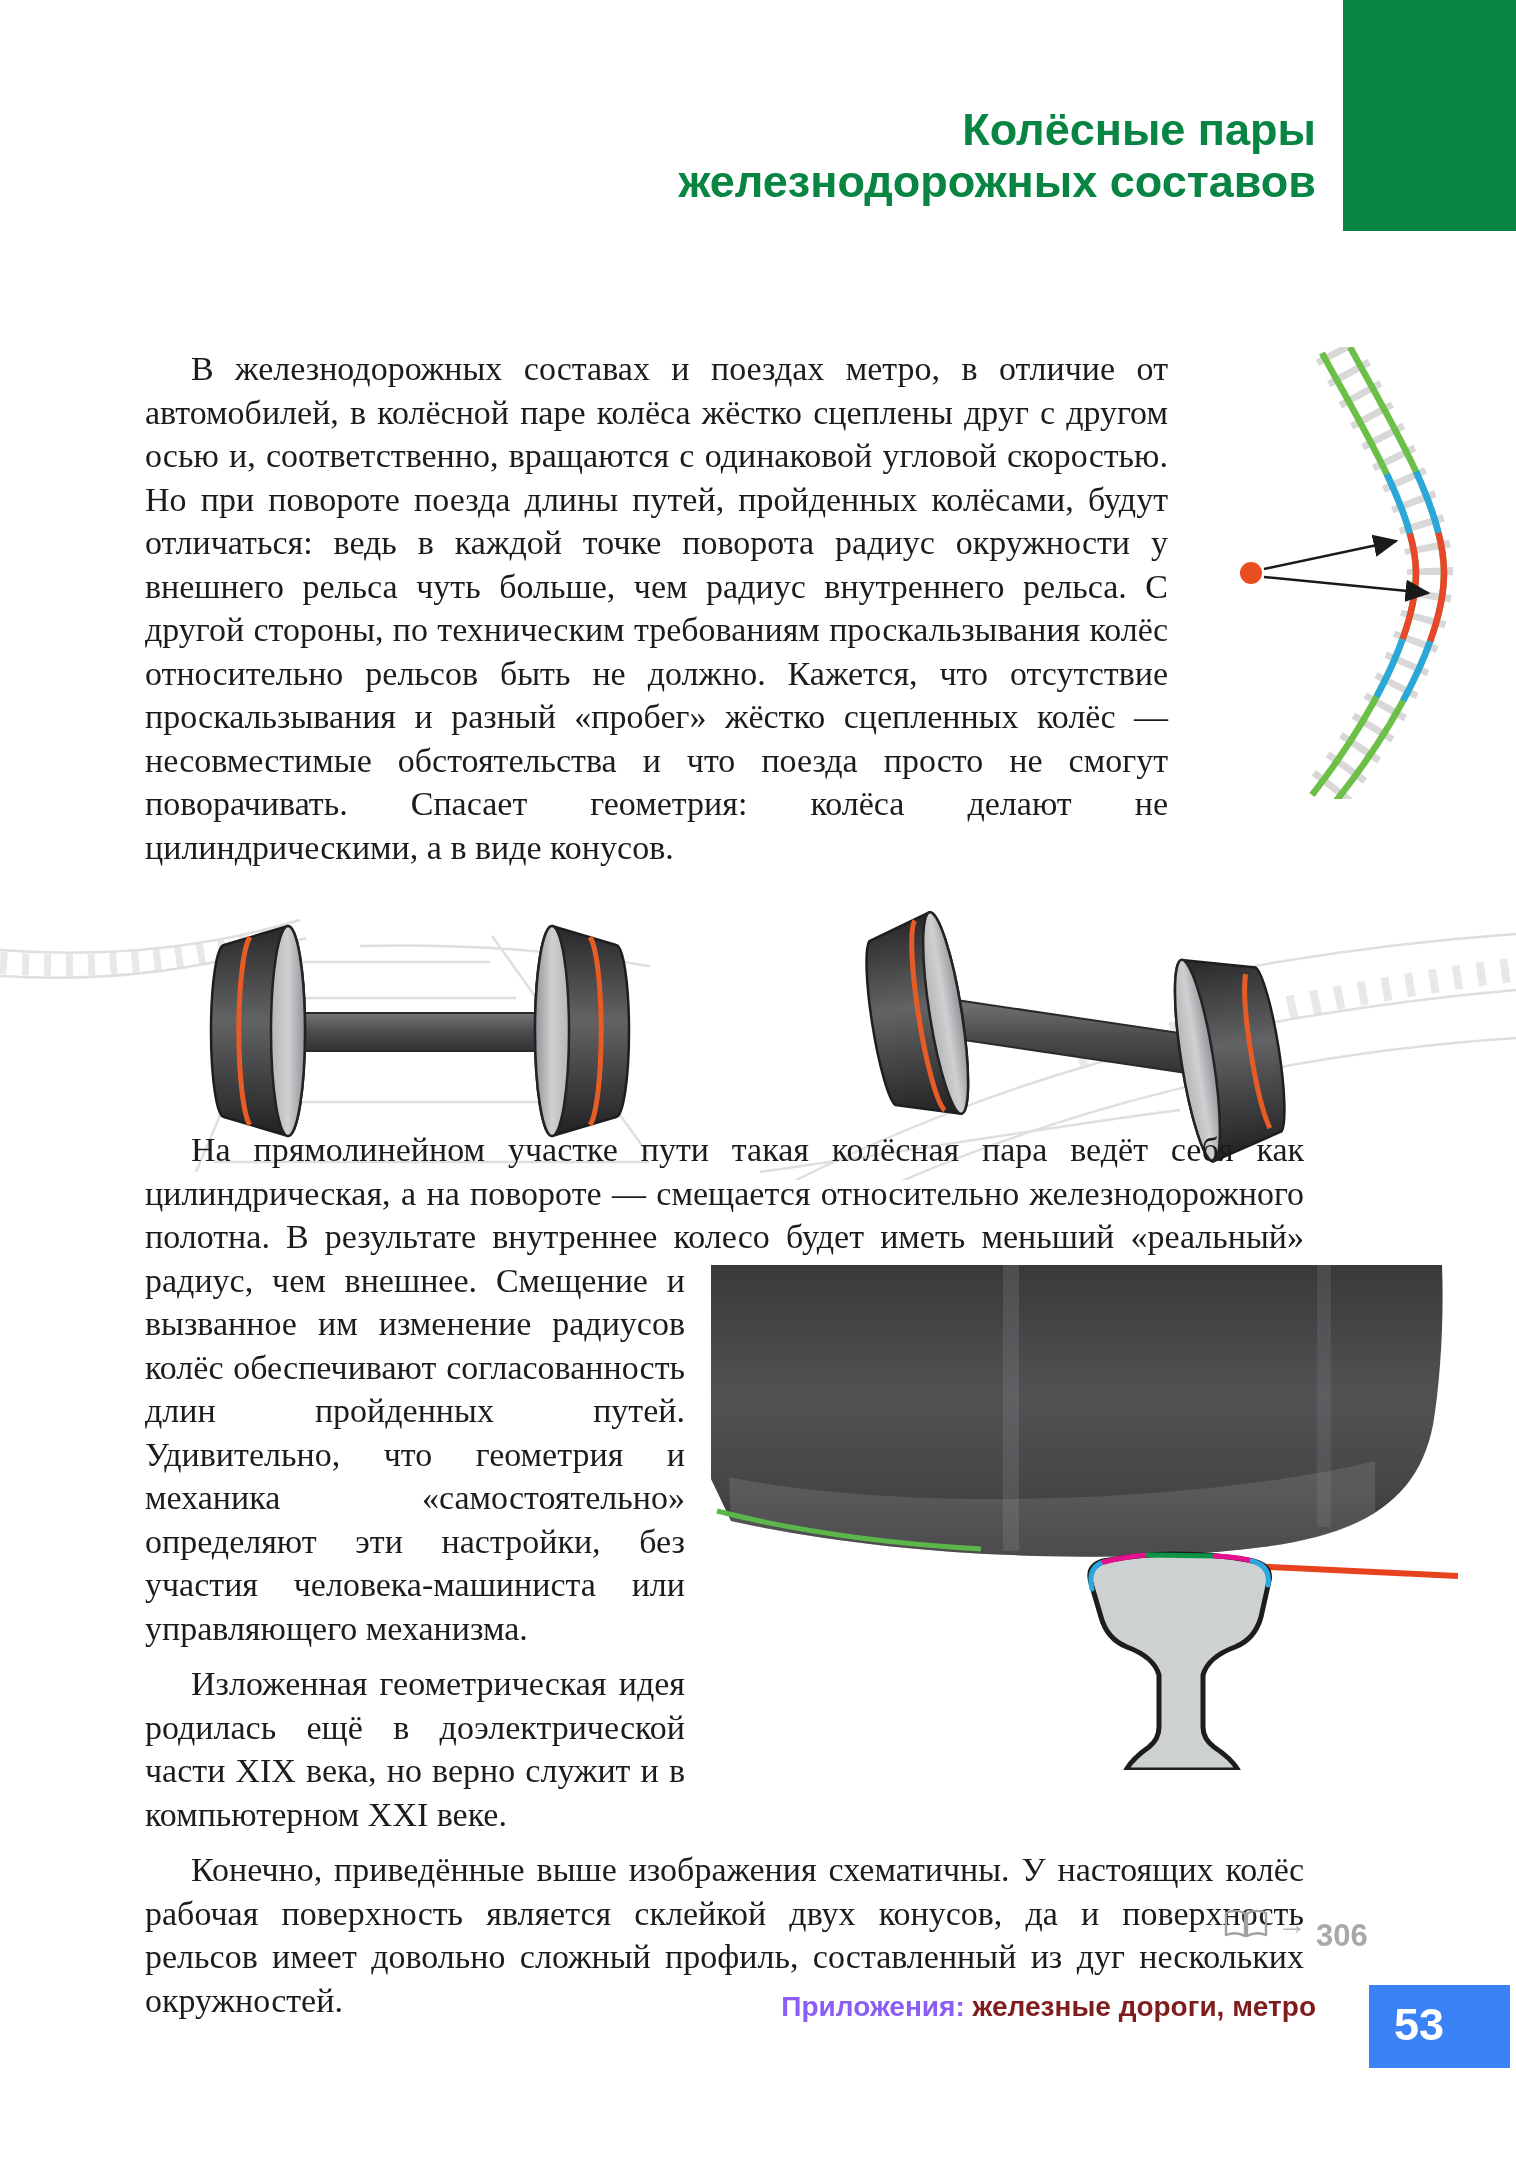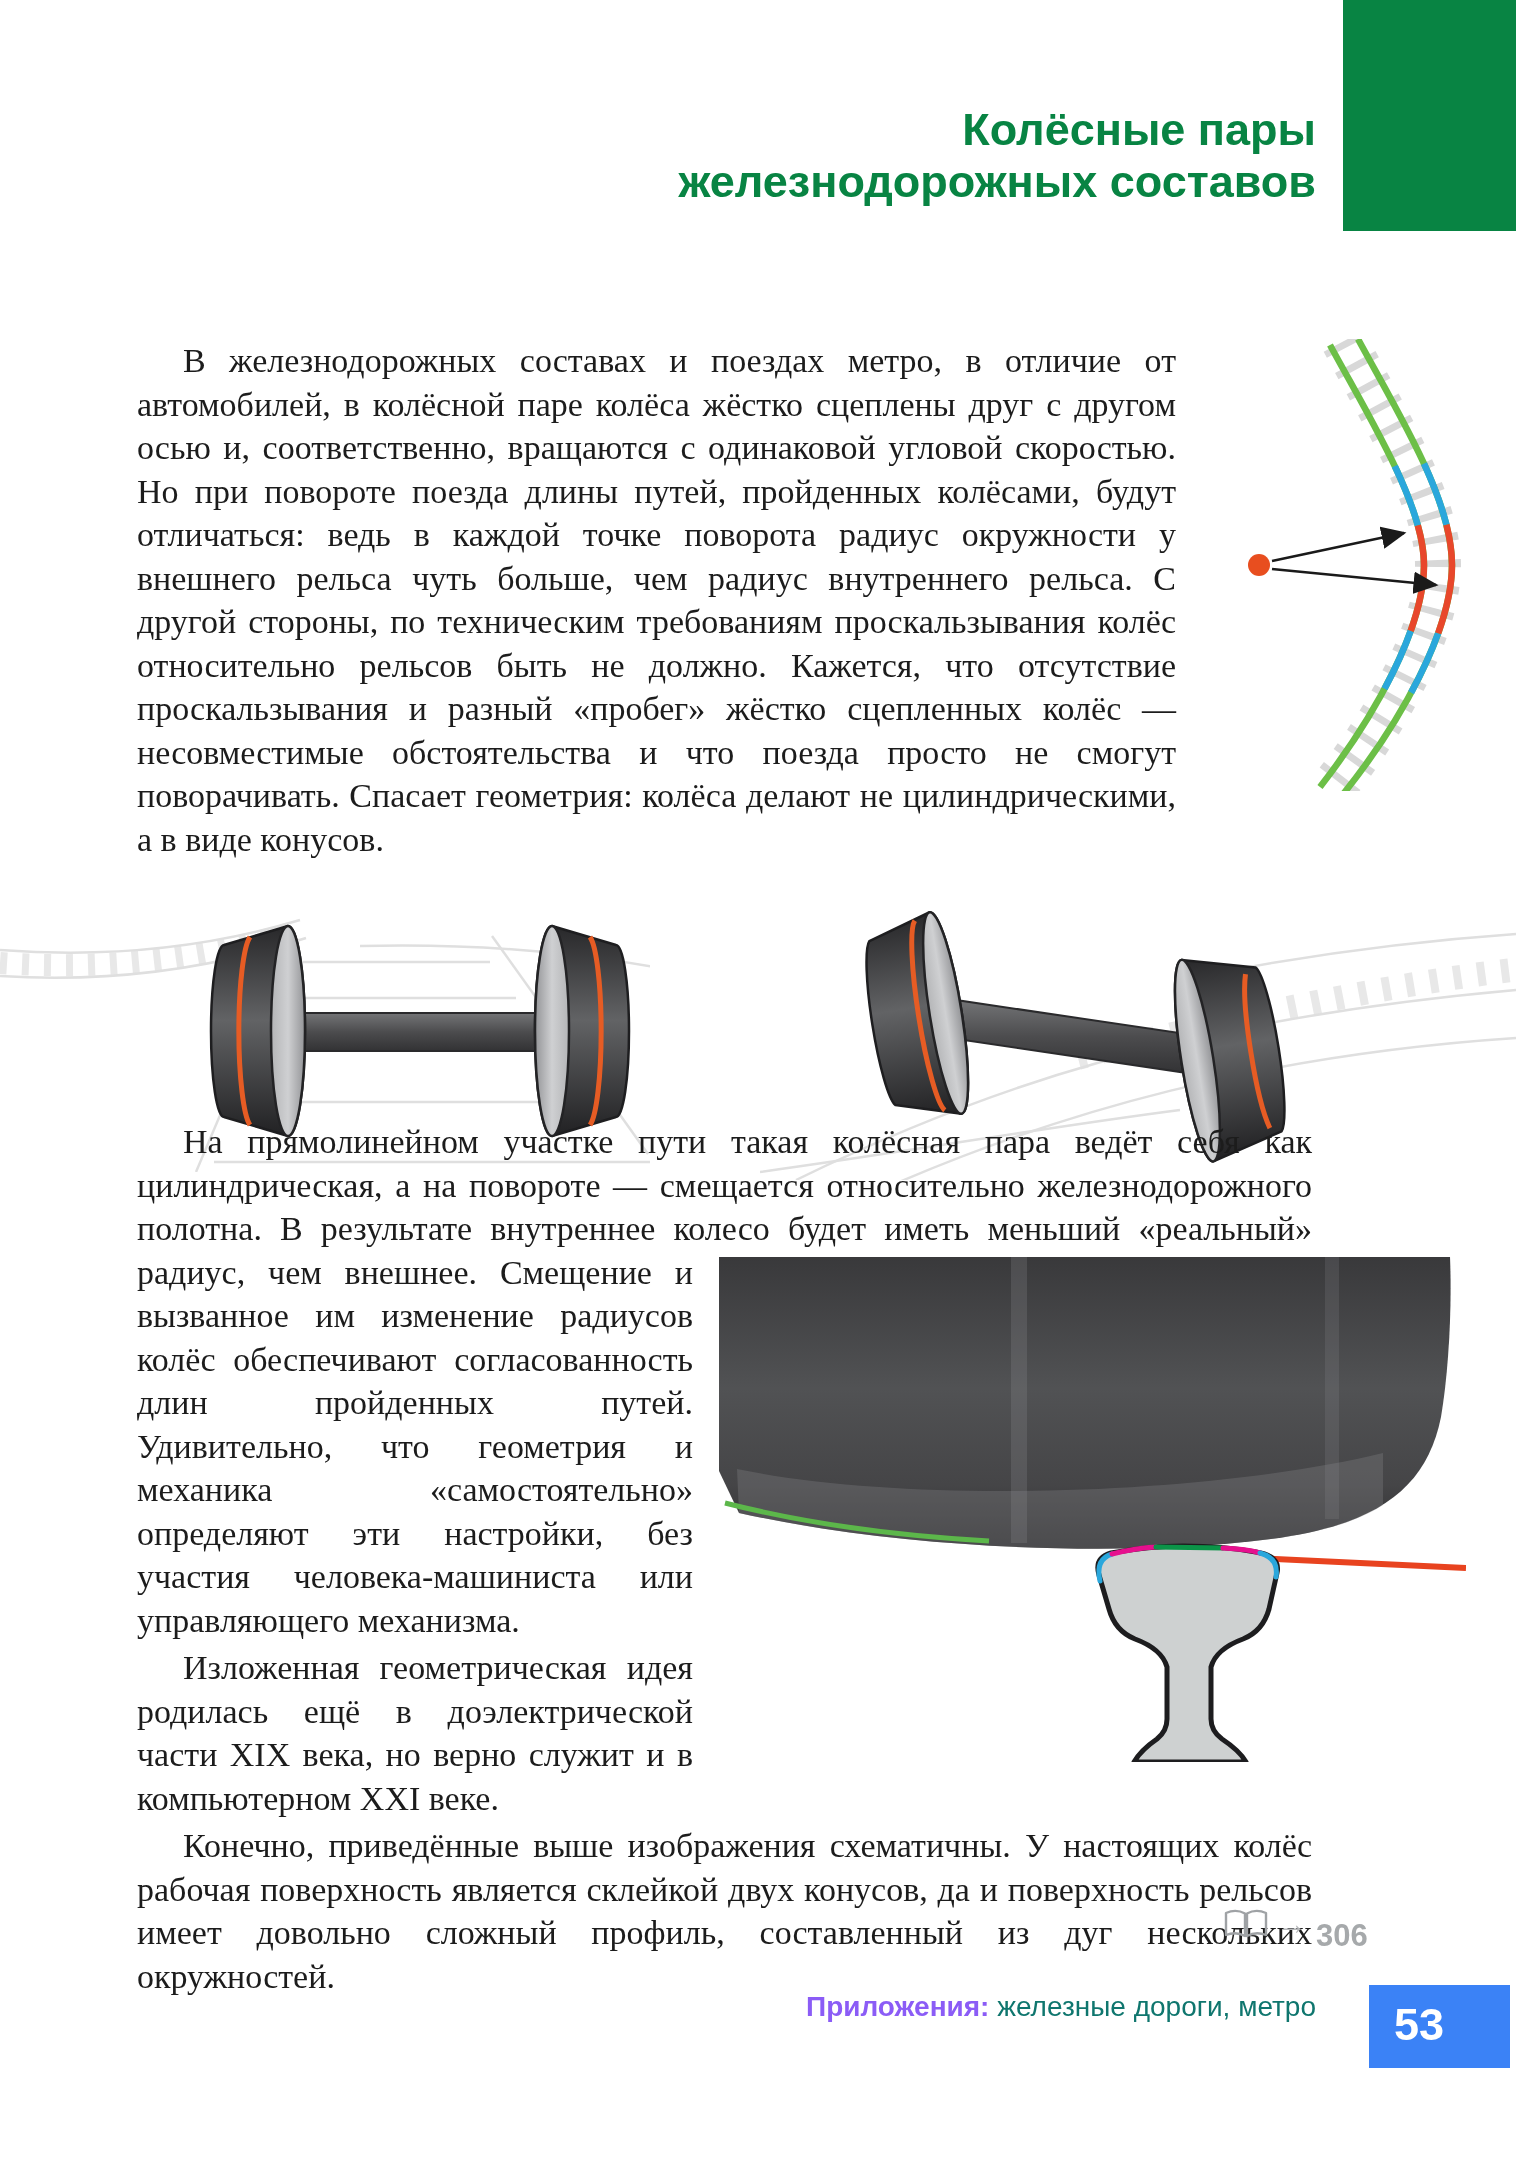--- a/index.html
+++ b/index.html
@@ -6,36 +6,36 @@
   .page{position:relative;width:1516px;height:2160px;background:#fff;overflow:hidden;
         font-family:"Liberation Serif","DejaVu Serif",serif;color:#1c1c1c;}
   
   .green-block{position:absolute;left:1343px;top:0;width:173px;height:231px;background:#088443;}
   .title{position:absolute;left:420px;right:200px;top:86px;text-align:right;
          font-family:"Liberation Sans","DejaVu Sans",sans-serif;
          font-weight:bold;font-size:45px;line-height:52px;color:#088443;margin-top:18px;}
   
   .content-1{position:absolute;left:133px;top:335px;width:1183px;}
   .content-2{position:absolute;left:133px;top:1116px;width:1183px;}
-  p.body-text{margin:4px;font-size:34px;line-height:43.5px;text-align:justify;text-indent:46px;}
+  p.body-text{margin:12px;font-size:34px;line-height:43.5px;text-align:justify;text-indent:46px;}
   .float-fig-track{float:right;width:270px;height:452px;margin:0 -150px 8px 16px;}
   .float-fig-wheelrail{float:right;width:755px;height:505px;margin:6px -154px 0 18px;}
   .float-fig-track svg,.float-fig-wheelrail svg{display:block;}
   
   .figs{position:absolute;left:0;top:850px;width:1516px;display:flex;justify-content:space-between;align-items:flex-start;}
   
   .book-ref{position:absolute;left:1224px;top:1894px;display:flex;align-items:center;gap:9px;
             font-family:"Liberation Sans","DejaVu Sans",sans-serif;}
   .book-ref .ref-num{font-weight:bold;font-size:31px;color:#a6a9ab;margin-top:24px;}
   .book-ref .ref-arrow{font-size:30px;color:#b5b7b9;line-height:30px;}
   
   .footer{position:absolute;right:200px;top:1990px;text-align:right;
           font-family:"Liberation Sans","DejaVu Sans",sans-serif;font-size:28px;line-height:34px;}
   .footer .f-label{font-weight:bold;color:#8b5cf6;}
-  .footer .f-value{color:#0f766e;}
+  .footer .f-value{color:#7f1d1d;font-weight:bold;}
   .page-box{position:absolute;left:1369px;top:1985px;width:141px;height:83px;background:#3b82f6;}
   .page-box .num{display:block;padding:14px 0 0 25px;font-family:"Liberation Sans","DejaVu Sans",sans-serif;
                  font-weight:bold;font-size:45px;color:#ffffff;}
 </style>
 </head>
 <body>
 
 <div class="page">
 
   <svg width="0" height="0" style="position:absolute" aria-hidden="true">

